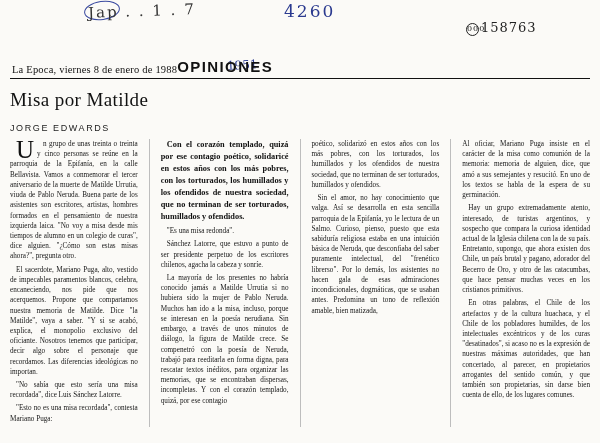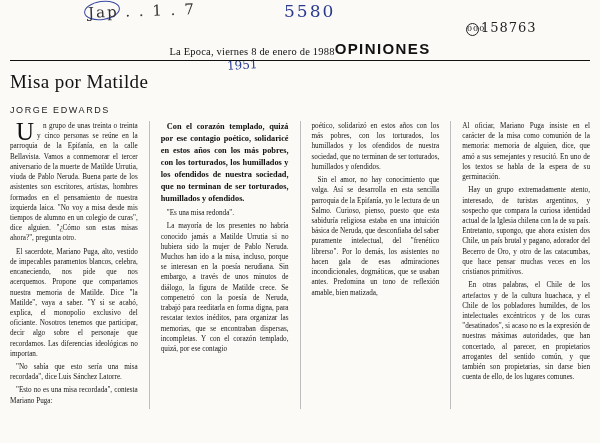--- a/index.html
+++ b/index.html
@@ -81,23 +81,23 @@
     height: 17px;
     border: 1.4px solid #3a4aa0;
     border-radius: 50%;
     transform: rotate(-8deg);
   }
 
   
   .masthead {
     position: relative;
     display: flex;
-    justify-content: center;
+    justify-content: flex-start;
     align-items: flex-end;
-    padding: 4px 2px 3px 2px;
+    padding: 22px 2px 3px 2px;
     border-bottom: 1.6px solid #111;
   }
   .masthead-left {
     font-family: "Liberation Serif", serif;
     font-size: 10.5px;
     color: #111;
     letter-spacing: 0.2px;
   }
   .masthead-right {
     font-family: "Liberation Sans", sans-serif;
@@ -174,21 +174,21 @@
     border-left: 0.7px solid #bdbdbd;
   }
 </style>
 </head>
 <body>
 
 <div class="page">
 
   <div class="stamp-oval"></div>
   <div class="mark mark-top-code">Jap . . 1 . 7</div>
-  <div class="mark mark-top-num">5580</div>
+  <div class="mark mark-top-num">4260</div>
   <div class="mark mark-barcode">
     <span class="circle">000</span><span>158763</span>
   </div>
   <div class="mark mark-year">1951</div>
 
   <div class="masthead">
     <div class="masthead-left">La Epoca, viernes 8 de enero de 1988</div>
     <div class="masthead-right">OPINIONES</div>
   </div>
 
@@ -204,20 +204,21 @@
       <p>El sacerdote, Mariano Puga, alto, vestido de impecables paramentos blancos, celebra, encaneciendo, nos pide que nos acerquemos. Propone que compartamos nuestra memoria de Matilde. Dice "la Matilde", vaya a saber. "Y si se acabó, explica, el monopolio exclusivo del oficiante. Nosotros tenemos que participar, decir algo sobre el personaje que recordamos. Las diferencias ideológicas no importan.</p>
       <p>"No sabía que esto sería una misa recordada", dice Luis Sánchez Latorre.</p>
       <p>"Esto no es una misa recordada", contesta Mariano Puga:</p>
     </div>
 
     <div class="col-divider"></div>
 
     <div class="col">
       <p class="lead">Con el corazón templado, quizá por ese contagio poético, solidaricé en estos años con los más pobres, con los torturados, los humillados y los ofendidos de nuestra sociedad, que no terminan de ser torturados, humillados y ofendidos.</p>
       <p>"Es una misa redonda".</p>
+      <p>Sánchez Latorre, que estuvo a punto de ser presidente perpetuo de los escritores chilenos, agacha la cabeza y sonríe.</p>
       <p>La mayoría de los presentes no habría conocido jamás a Matilde Urrutia si no hubiera sido la mujer de Pablo Neruda. Muchos han ido a la misa, incluso, porque se interesan en la poesía nerudiana. Sin embargo, a través de unos minutos de diálogo, la figura de Matilde crece. Se compenetró con la poesía de Neruda, trabajó para reeditarla en forma digna, para rescatar textos inéditos, para organizar las memorias, que se encontraban dispersas, incompletas. Y con el corazón templado, quizá, por ese contagio</p>
     </div>
 
     <div class="col-divider"></div>
 
     <div class="col">
       <p class="noindent">poético, solidarizó en estos años con los más pobres, con los torturados, los humillados y los ofendidos de nuestra sociedad, que no terminan de ser torturados, humillados y ofendidos.</p>
       <p>Sin el amor, no hay conocimiento que valga. Así se desarrolla en esta sencilla parroquia de la Epifanía, yo le lectura de un Salmo. Curioso, pienso, puesto que esta sabiduría religiosa estaba en una intuición básica de Neruda, que desconfiaba del saber puramente intelectual, del "frenético librerso". Por lo demás, los asistentes no hacen gala de esas admiraciones incondicionales, dogmáticas, que se usaban antes. Predomina un tono de reflexión amable, bien matizada,</p>
       <p></p>
     </div>

